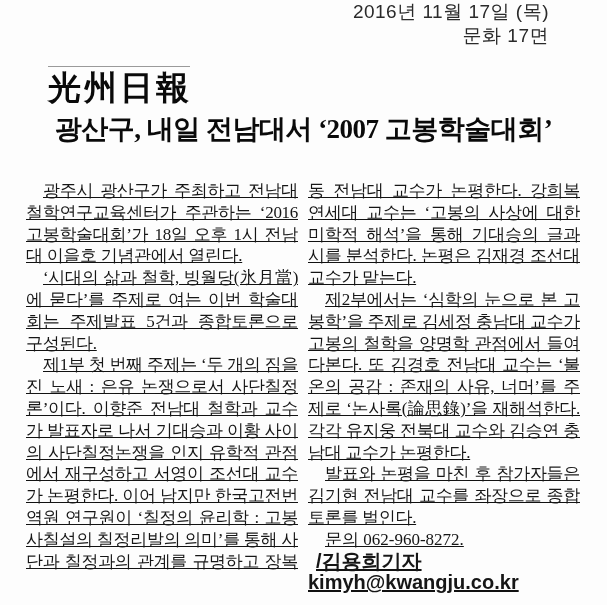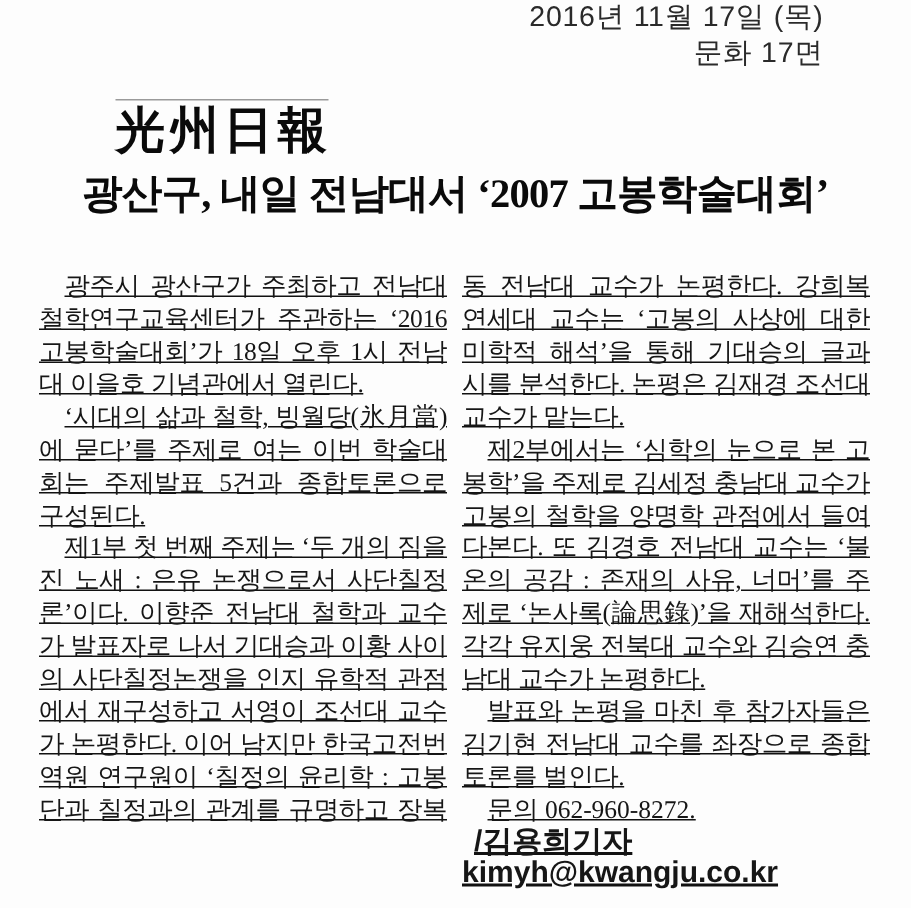--- a/index.html
+++ b/index.html
@@ -9,21 +9,21 @@
     color:#111;
     font-family:"Liberation Serif", serif;
     overflow:hidden;
   }
   .page{position:relative;width:607px;height:605px;background:#fdfdfd;}
   .masthead{
     display:flex;
     justify-content:space-between;
     align-items:flex-start;
   }
-  .logo-block{margin-left:77px;margin-top:66px;width:150px;}
+  .logo-block{margin-left:48px;margin-top:66px;width:150px;}
   .logo-rule{height:1px;background:#9a9a9a;width:142px;margin-bottom:3px;}
   .logo{
     font-family:"Liberation Serif", serif;
     font-weight:900;
     font-size:33px;
     line-height:36px;
     letter-spacing:3px;
     color:#0a0a0a;
     white-space:nowrap;
   }
@@ -106,20 +106,21 @@
         <div class="line">회는 주제발표 5건과 종합토론으로</div>
         <div class="line end">구성된다.</div>
         <div class="line indent">제1부 첫 번째 주제는 ‘두 개의 짐을</div>
         <div class="line">진 노새 : 은유 논쟁으로서 사단칠정</div>
         <div class="line">론’이다. 이향준 전남대 철학과 교수</div>
         <div class="line">가 발표자로 나서 기대승과 이황 사이</div>
         <div class="line">의 사단칠정논쟁을 인지 유학적 관점</div>
         <div class="line">에서 재구성하고 서영이 조선대 교수</div>
         <div class="line">가 논평한다. 이어 남지만 한국고전번</div>
         <div class="line">역원 연구원이 ‘칠정의 윤리학 : 고봉</div>
+        <div class="line">사칠설의 칠정리발의 의미’를 통해 사</div>
         <div class="line">단과 칠정과의 관계를 규명하고 장복</div>
       </div>
     <div class="col">
         <div class="line">동 전남대 교수가 논평한다. 강희복</div>
         <div class="line">연세대 교수는 ‘고봉의 사상에 대한</div>
         <div class="line">미학적 해석’을 통해 기대승의 글과</div>
         <div class="line">시를 분석한다. 논평은 김재경 조선대</div>
         <div class="line end">교수가 맡는다.</div>
         <div class="line indent">제2부에서는 ‘심학의 눈으로 본 고</div>
         <div class="line">봉학’을 주제로 김세정 충남대 교수가</div>

